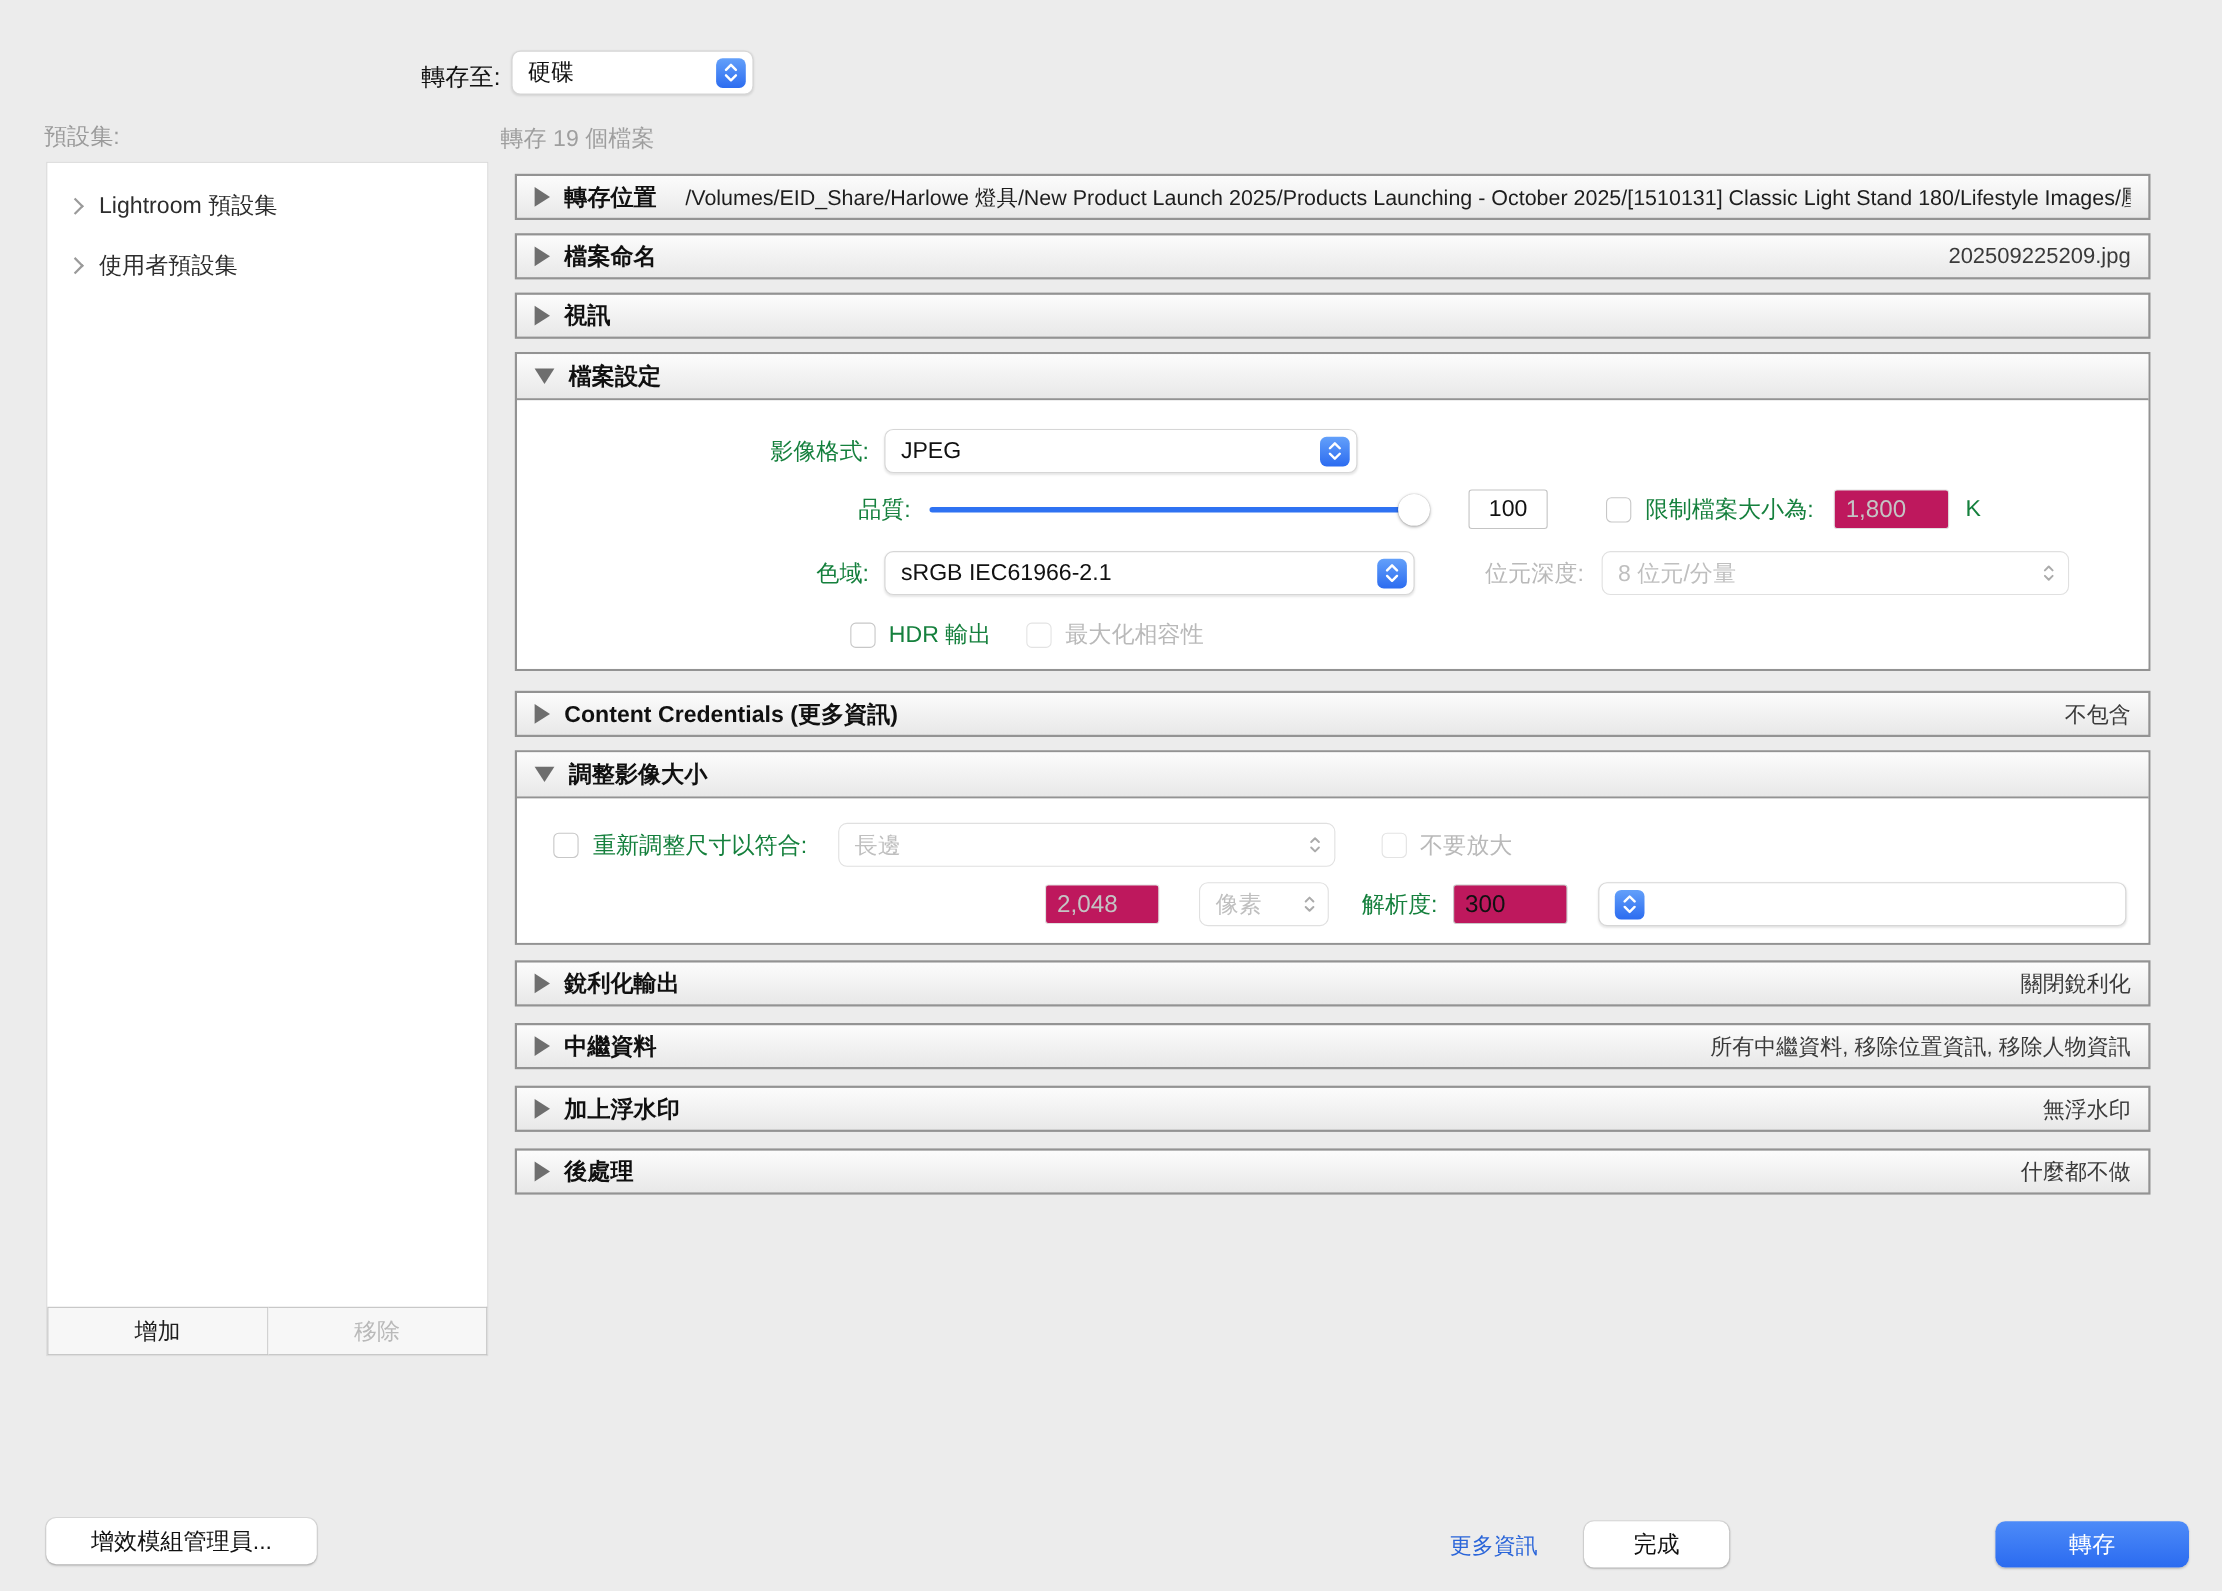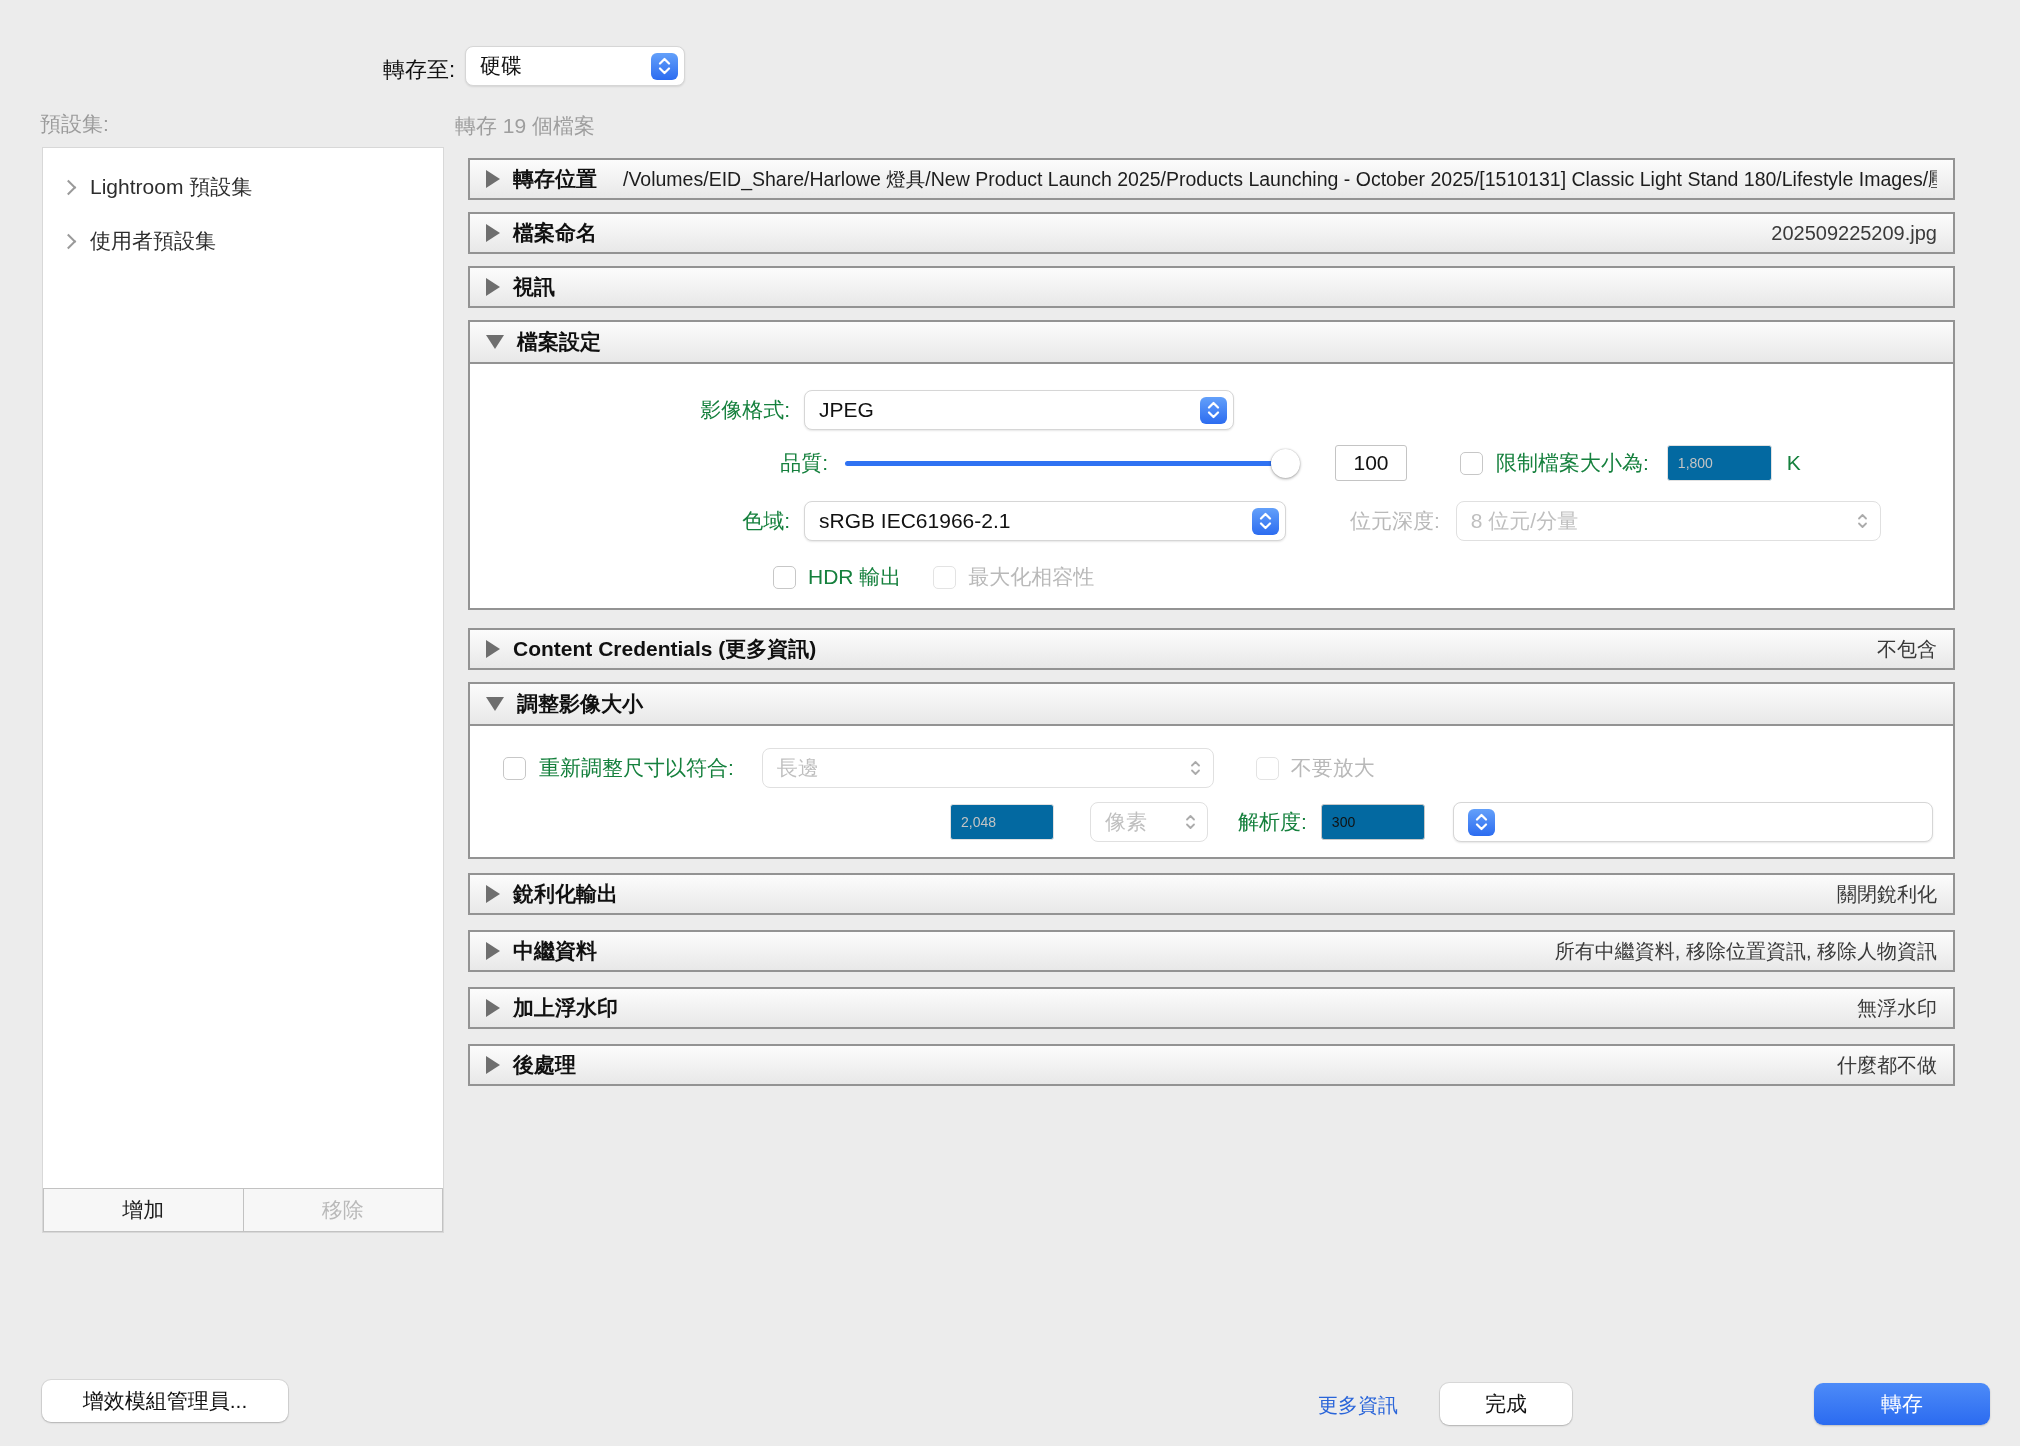--- a/index.html
+++ b/index.html
@@ -79,22 +79,22 @@
   .frow { position:absolute; left:0; right:0; display:flex; align-items:center; }
   .flabel { font-size:21px; color:#15803d; white-space:nowrap; }
   .flabel.dim { color:#b9b9b9; }
   .flabel.r320 { width:320px; text-align:right; }
   .flabel.r358 { width:358px; text-align:right; }
 
   .checkbox { width:23px; height:23px; border:1.5px solid #c7c7c7; border-radius:5px; background:#fff; flex:0 0 23px; }
   .checkbox.disabled { border-color:#e3e3e3; }
 
   .txtinput {
-    height:36px; border:1px solid #c9c9c9; border-radius:3px; background:#0369a1;
-    font-size:14px; color:#111; padding:0 10px; font-family:inherit;
+    height:36px; border:1px solid #c9c9c9; border-radius:3px; background:#be185d;
+    font-size:22px; color:#111; padding:0 10px; font-family:inherit;
   }
   .txtinput.disabled { color:#c4c4c4; border-color:#e1e1e1; }
   .valbox {
     width:72px; height:36px; border:1px solid #c4c4c4; border-radius:3px; background:#fff;
     font-size:21px; color:#111; text-align:center; font-family:inherit;
   }
 
   .slider { position:relative; width:455px; height:30px; }
   .slider .track { position:absolute; left:0; right:2px; top:13px; height:5px; border-radius:3px; background:#2f72f2; }
   .slider .thumb {

